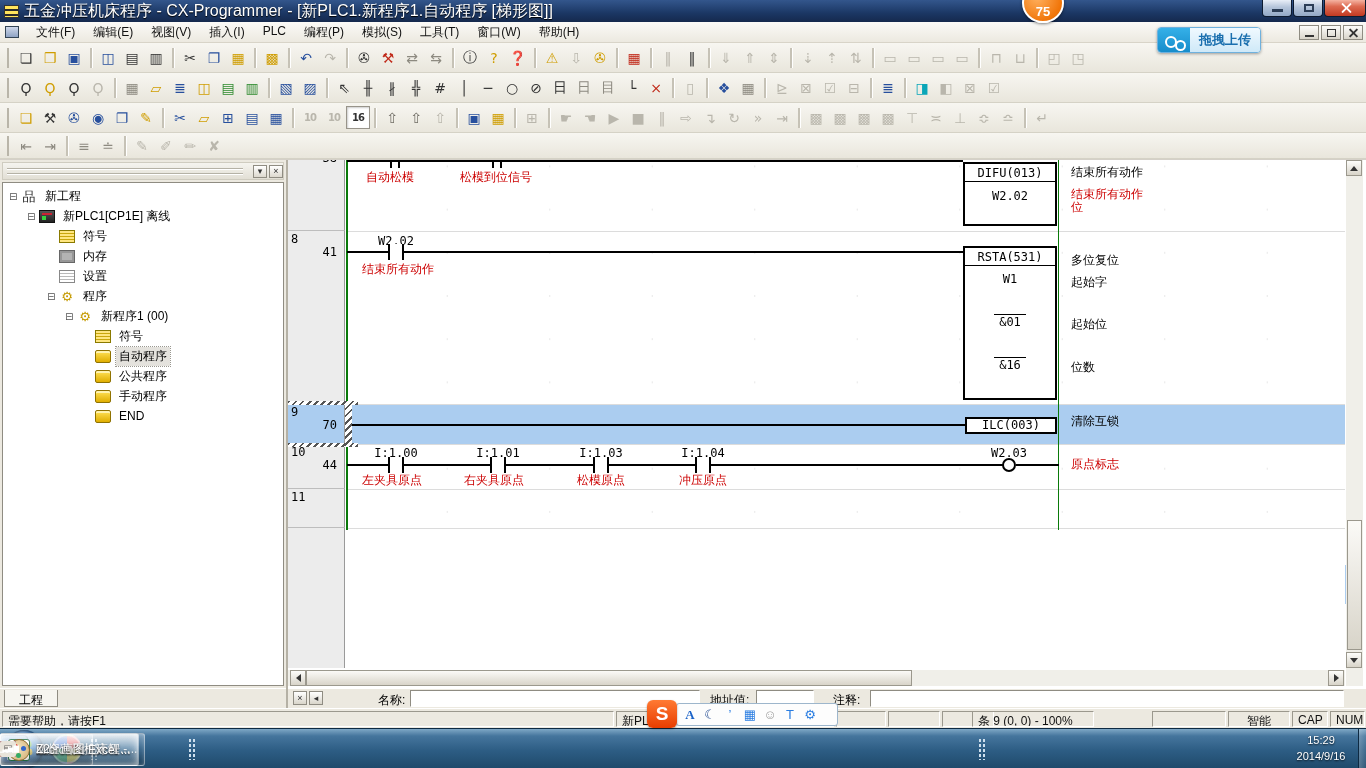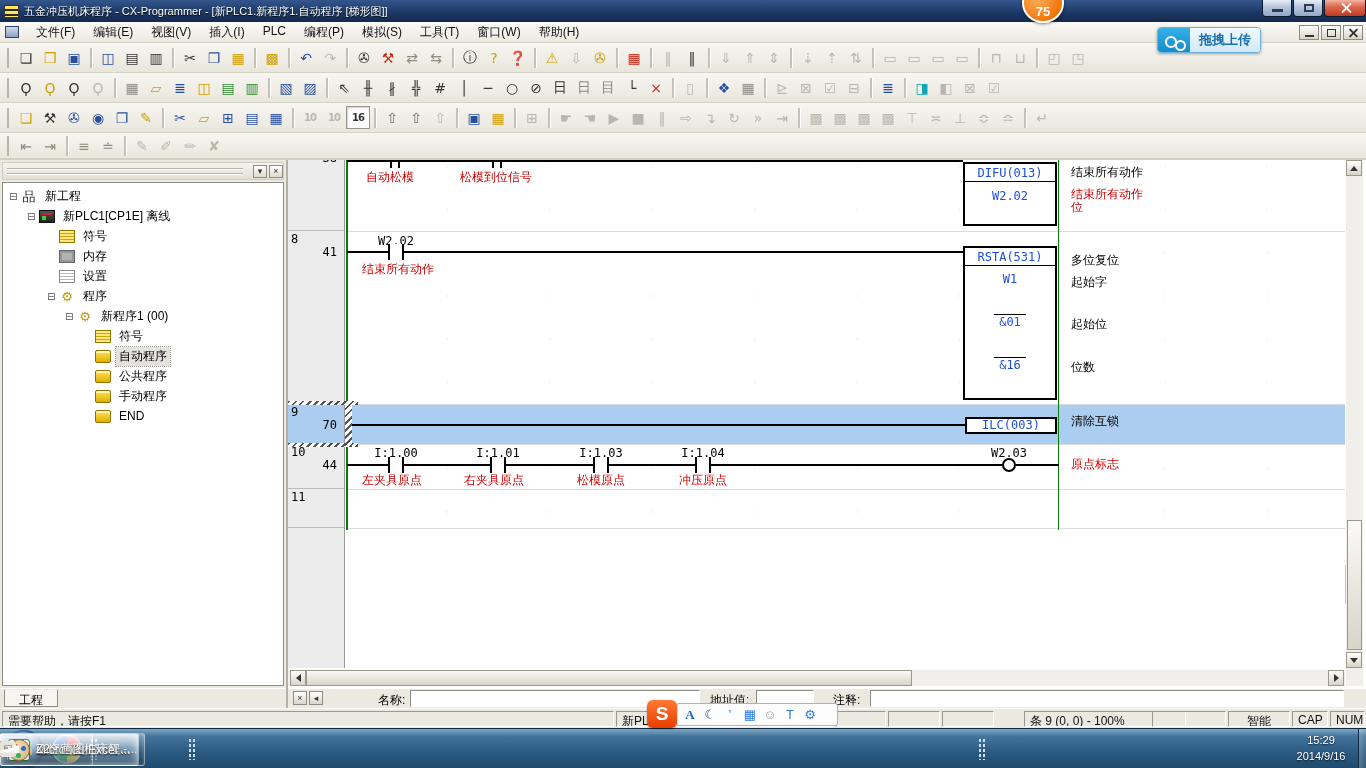--- a/index.html
+++ b/index.html
@@ -1,21 +1,21 @@
 <!DOCTYPE html>
 <html><head>
 <meta charset="utf-8">
 <style>
 *{margin:0;padding:0;box-sizing:border-box}
 html,body{width:1366px;height:768px;overflow:hidden}
 body{font-family:"Liberation Sans","DejaVu Sans",sans-serif;font-size:12px;background:#d4d0c8;position:relative}
 
 #titlebar{position:absolute;left:0;top:0;width:1366px;height:22px;background:linear-gradient(#33568c,#1b3764 60%,#15294d);color:#fff;display:flex;align-items:center;padding-left:4px;z-index:30}
 #title-icon{width:15px;height:13px;background:repeating-linear-gradient(#ffe45c 0 3px,#2b2b2b 3px 5px);border:1px solid #333;margin-right:5px;flex:0 0 auto}
-#window-title{font-size:11px;white-space:nowrap;text-shadow:0 1px 1px #000}
+#window-title{font-size:16px;white-space:nowrap;text-shadow:0 1px 1px #000}
 .wc{position:absolute;top:0;height:17px;width:30px;border:1px solid #0d1b30;border-top:none;border-radius:0 0 4px 4px;background:linear-gradient(#e8eef7,#b4c4da 45%,#93a9c6);z-index:31}
 .wc .wcbar{position:absolute;left:9px;top:9px;width:11px;height:3px;background:#2c3e57}
 .wc .wcbox{position:absolute;left:10px;top:4px;width:10px;height:8px;border:2px solid #2c3e57;background:transparent}
 #btn-close{background:linear-gradient(#f5b3a2,#dd6a51 40%,#c23a22);width:42px}
 #btn-close::before,#btn-close::after{content:"";position:absolute;left:15px;top:7px;width:13px;height:2px;background:#fff;border-radius:1px}
 #btn-close::before{transform:rotate(45deg)}
 #btn-close::after{transform:rotate(-45deg)}
 
 #badge75{position:absolute;left:1022px;top:-17px;width:42px;height:40px;border-radius:50%;background:radial-gradient(circle at 35% 35%,#ffb05e,#f1760a 70%,#d96400);border:2px solid #fff;color:#fff;font-weight:bold;font-size:13px;text-align:center;line-height:54px;z-index:40;box-shadow:0 1px 3px rgba(0,0,0,.5)}
 
@@ -85,21 +85,21 @@
 .mcell.selblue{background:#abcdf0}
 #canvas{position:absolute;left:58px;top:0;width:999px;height:508px;background:#fff}
 #griddots{position:absolute;left:0;top:0;width:999px;height:378px;background-image:radial-gradient(#c9c9c9 1px,transparent 1.3px);background-size:102.5px 43.2px;background-position:50px 28px}
 .busbar{position:absolute;width:2px;background:#0a7a0a}
 .rdiv{position:absolute;height:1px;background:#dcdcdc;left:0;width:999px}
 .wire{position:absolute;height:2px;background:#000}
 .tick{position:absolute;width:2px;background:#000}
 .contact{position:absolute;width:16px;height:16px;background:#fff;border-left:2px solid #000;border-right:2px solid #000}
 .addr{position:absolute;width:52px;text-align:center;font-family:"DejaVu Sans Mono","Liberation Mono",monospace;font-size:12px;color:#000;background:transparent}
 .lcomment{position:absolute;font-size:12px;color:#cc0000;white-space:nowrap}
-.lblock{position:absolute;background:#fff;border:2px solid #000;font-family:"DejaVu Sans Mono","Liberation Mono",monospace;font-size:12px;color:#1d4ed8}
+.lblock{position:absolute;background:#fff;border:2px solid #000;font-family:"DejaVu Sans Mono","Liberation Mono",monospace;font-size:12px;color:#000000}
 .lblock .btitle{display:block;text-align:center;padding:2px 0 1px;border-bottom:1px solid #000}
 .oprow{position:absolute;width:100%;text-align:center}
 .ovl{display:inline-block;border-top:1px solid #000;padding:0 5px}
 .coil{position:absolute;width:14px;height:14px;border:2px solid #000;border-radius:50%;background:#fff}
 .rcom{position:absolute;left:1068px;font-size:12px;color:#000;white-space:nowrap}
 .rcom.red{color:#cc0000}
 #selband{position:absolute;left:58px;top:405px;width:1000px;height:39px;background:#abcdf0}
 .hatch{position:absolute;background:repeating-linear-gradient(135deg,#555 0 2px,#fff 2px 5px)}
 
 .sbar{position:absolute;background:#f0efe9}
@@ -595,21 +595,21 @@
     <span class="nb-label" style="left:545px">注释:</span>
     <span class="nb-input" style="left:582px;width:474px"></span>
   </div>
 
   <div id="statusbar">
     <span class="sseg" style="left:2px;width:612px">需要帮助，请按F1</span>
     <span class="sseg" style="left:616px;width:218px">新PLC</span>
     <span class="sseg" style="left:836px;width:50px"></span>
     <span class="sseg" style="left:888px;width:52px"></span>
     <span class="sseg" style="left:942px;width:52px"></span>
-    <span class="sseg" style="left:1024px;width:162px">条 9 (0, 0)  - 100%</span>
+    <span class="sseg" style="left:972px;width:122px">条 9 (0, 0)  - 100%</span>
     <span class="sseg" style="left:1152px;width:74px"></span>
     <span class="sseg" style="left:1228px;width:62px;text-align:center">智能</span>
     <span class="sseg" style="left:1292px;width:36px">CAP</span>
     <span class="sseg" style="left:1330px;width:35px">NUM</span>
   </div>
 
   <div id="sogou-logo">S</div>
   <div id="sogou-bar">
 
   <span class="sgi sg-a">A</span>

